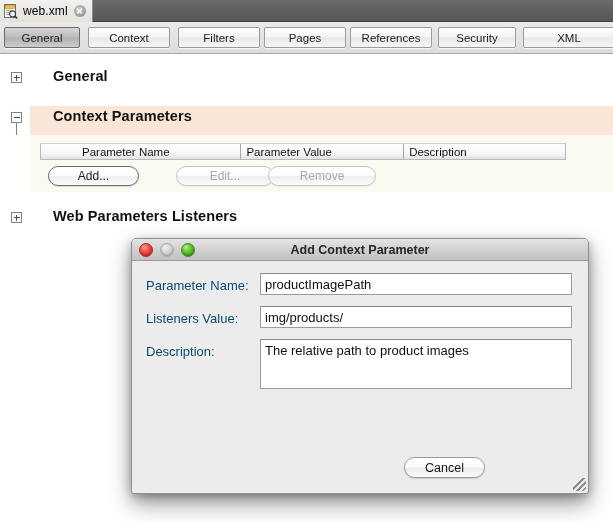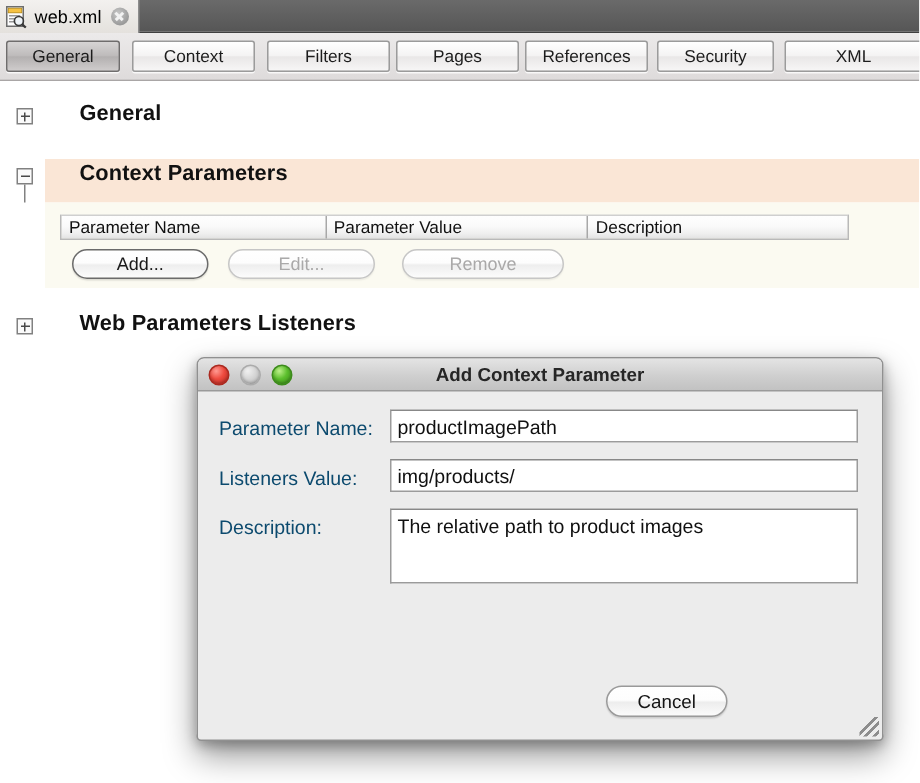--- a/index.html
+++ b/index.html
@@ -362,31 +362,31 @@
     <div class="gutter-toggle plus" style="left:11px; top:18px;"></div>
     <div class="section-title" style="left:53px; top:14px;">General</div>
 
     <div class="section-band" style="left:30px; top:52px; width:583px; height:29px;"></div>
     <div class="gutter-toggle" style="left:11px; top:58px;"></div>
     <div class="gutter-line" style="left:16px; top:69px; height:12px;"></div>
     <div class="section-title" style="left:53px; top:54px;">Context Parameters</div>
 
     <div class="section-body" style="left:30px; top:81px; width:583px; height:57px;"></div>
 
-    <div class="tablehdr" style="left:40px; top:89px; width:526px;" id="tablehdr">
+    <div class="tablehdr" style="left:40px; top:89px; width:526px;padding-left:36px;" id="tablehdr">
         <div class="col" style="width: 190px;">Parameter Name</div>
         <div class="col" style="width: 188px;">Parameter Value</div>
         <div class="col" style="width: 186px;">Description</div>
       </div>
 
     <div class="gutter-toggle plus" style="left:11px; top:158px;"></div>
     <div class="section-title" style="left:53px; top:154px;">Web Parameters Listeners</div>
 
   <div class="capsule strong" style="left: 48px; top: 112px; width: 91px;">Add...</div>
-      <div class="capsule disabled" style="left: 152px; top: 112px; width: 98px; text-align: center;">Edit...</div>
+      <div class="capsule disabled" style="left: 176px; top: 112px; width: 98px; text-align: center;">Edit...</div>
       <div class="capsule disabled" style="left: 268px; top: 112px; width: 108px;">Remove</div>
     </div>
 
   <div class="dialog-shadow"></div>
   <div class="dialog">
 
     <div class="dlg-titlebar">
       <div class="lights">
         <span class="light red"></span>
         <span class="light grey"></span>

